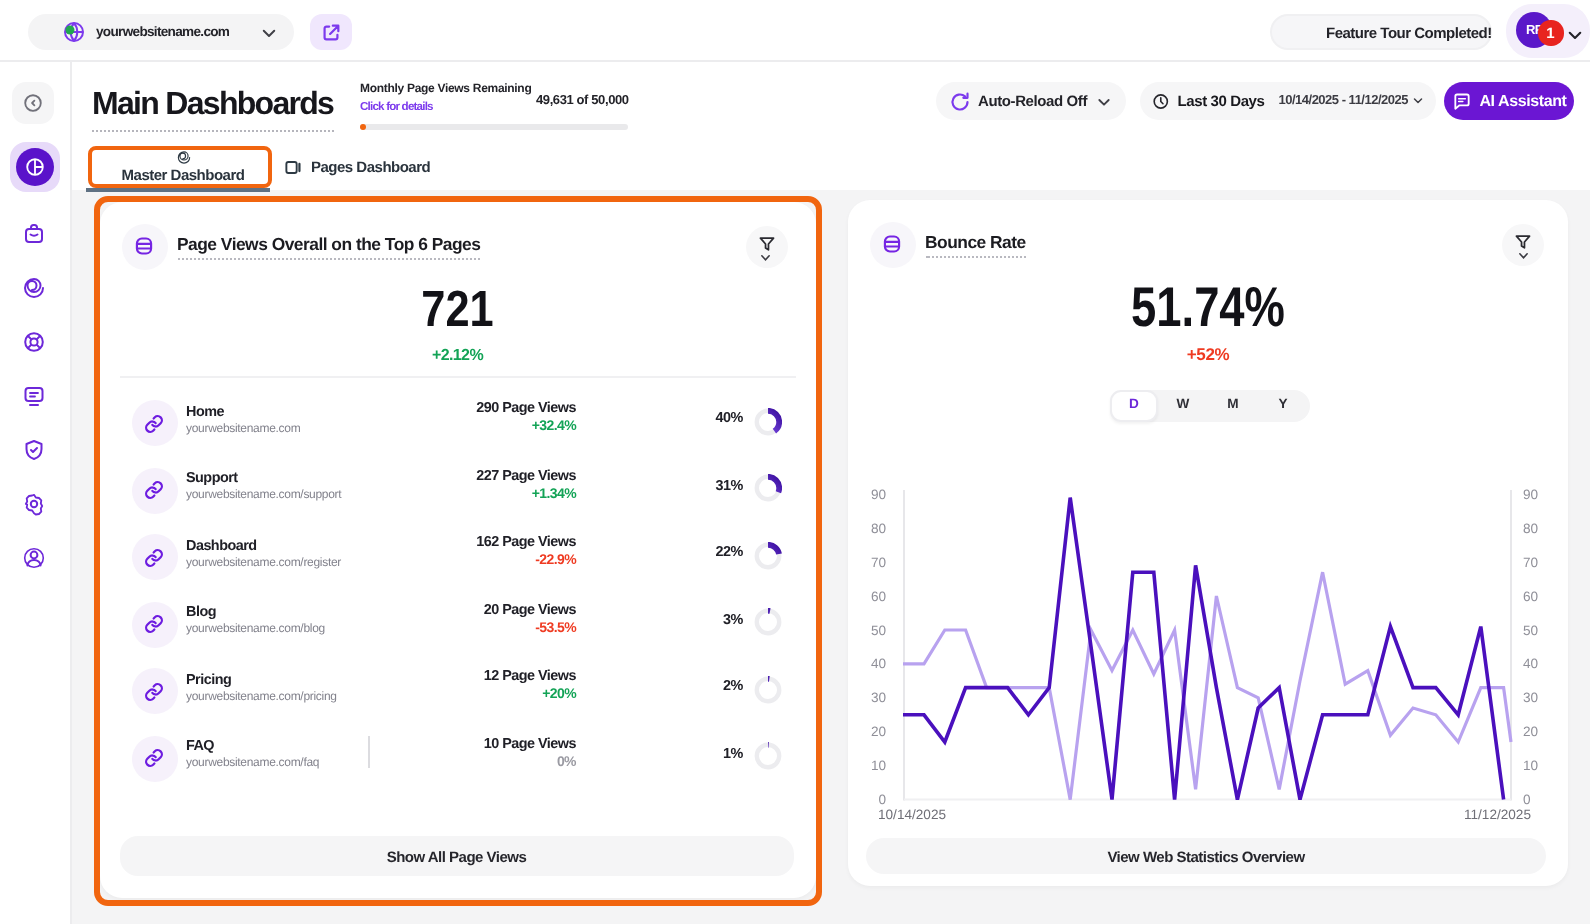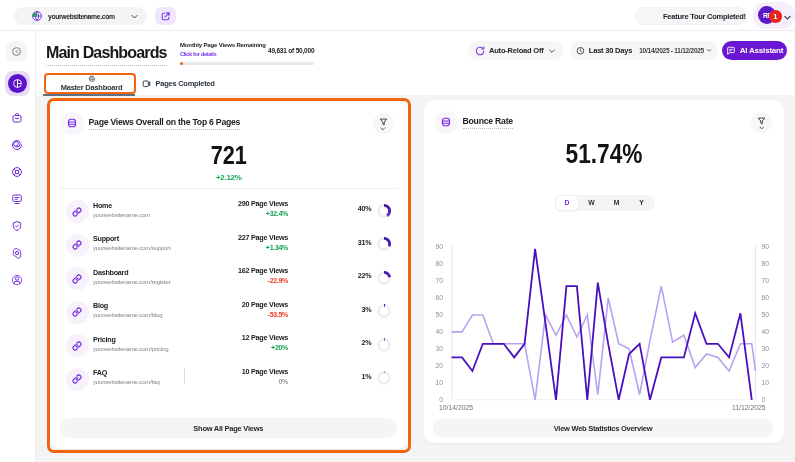--- a/index.html
+++ b/index.html
@@ -163,21 +163,21 @@
       <path d="M21 12a9 9 0 1 1-9-9 6.5 6.5 0 1 1-6.5 6.5 4.5 4.5 0 1 1 4.5 4.5" stroke="#2e3a44" stroke-width="1.9" stroke-linecap="round"></path>
     </svg>
   <span style="font-size:7.5px; letter-spacing:-0.25px; font-weight:700; color:#2a333c; margin-left:3.5px;">Master Dashboard</span>
 </div>
 <div class="abs" style="left:43px; top:93.8px; width:92px; height:2.5px; background:#5f7183; z-index:2;"></div>
 <div class="abs" style="left:142px; top:79px; display:flex; align-items:center; z-index:2;">
   <svg width="9.5" height="9.5" viewBox="0 0 24 24" fill="none">
       <rect x="3" y="5" width="13" height="14" rx="2.5" stroke="#2e3a44" stroke-width="2.4"></rect>
       <path d="M19.5 7.5v9" stroke="#2e3a44" stroke-width="2.8" stroke-linecap="round"></path>
     </svg>
-  <span style="font-size:7.5px; letter-spacing:-0.25px; font-weight:700; color:#2a333c; margin-left:4px;">Pages Completed</span>
+  <span style="font-size:7.5px; letter-spacing:-0.25px; font-weight:700; color:#2a333c; margin-left:4px;">Pages Dashboard</span>
 </div>
 
 <div class="abs" style="left:46.5px; top:97.5px; width:364.5px; height:355px; border:3px solid #f1650f; border-radius:7px; z-index:3;"></div>
 <div class="card" id="leftcard" style="left:50px; top:100.5px; width:357.5px; height:348.5px;">
   <div class="cardicon" style="left:10.5px; top:11px;">
     <svg width="10" height="10" viewBox="0 0 24 24" fill="none">
         <rect x="3.5" y="3" width="17" height="18" rx="6" stroke="#7625e3" stroke-width="2.6"></rect>
         <path d="M4 9.5h16M4 15h16" stroke="#7625e3" stroke-width="2.6"></path>
       </svg>
   </div>
@@ -318,20 +318,21 @@
   <div class="cardtitle" style="left:38.5px; top:16px;">Bounce Rate</div>
   <div class="filterbtn" style="right:12px; top:12.5px;">
     <svg width="9" height="8" viewBox="0 0 24 22" fill="none">
         <path d="M3 3h18l-7 8v8l-4-2.5V11z" stroke="#2a2a30" stroke-width="2.4" stroke-linejoin="round"></path>
       </svg>
     <svg width="5.5" height="4" viewBox="0 0 24 16" fill="none" style="margin-top:1px;">
         <path d="M4 3l8 9 8-9" stroke="#3a3a41" stroke-width="3.4" stroke-linecap="round"></path>
       </svg>
   </div>
   <div class="bignum" style="top:40.5px; font-size:28px; transform:scaleX(0.81);">51.74%</div>
+  <div class="delta red" style="top:72.5px; font-size:8.5px; letter-spacing:-0.2px;">+52%</div>
   <div class="abs" style="left:131px; top:95px; width:100px; height:16.5px; background:#f4f4f5; border-radius:8px; display:flex;">
     <div style="width:24px; height:16.5px; background:#fff; border:1px solid #ededf0; border-radius:5.5px; box-shadow:0 1px 1.5px rgba(0,0,0,0.05); display:flex; align-items:center; justify-content:center; font-size:6.8px; font-weight:700; color:#6d28d9;">D</div>
     <div style="width:25px; display:flex; align-items:center; justify-content:center; font-size:6.8px; font-weight:700; color:#2f2f36;">W</div>
     <div style="width:25px; display:flex; align-items:center; justify-content:center; font-size:6.8px; font-weight:700; color:#2f2f36;">M</div>
     <div style="width:25px; display:flex; align-items:center; justify-content:center; font-size:6.8px; font-weight:700; color:#2f2f36;">Y</div>
   </div>
   <svg class="abs" style="left:0; top:0;" width="363.5" height="343.5" viewBox="0 0 363.5 343.5" font-family="Liberation Sans, sans-serif">
 <line x1="28" y1="145" x2="28" y2="300.3" stroke="#e7e7ea" stroke-width="1"></line>
 <line x1="331.5" y1="145" x2="331.5" y2="300.3" stroke="#e7e7ea" stroke-width="1"></line>
 <line x1="28" y1="299.8" x2="331.5" y2="299.8" stroke="#f0f0f2" stroke-width="1"></line>

